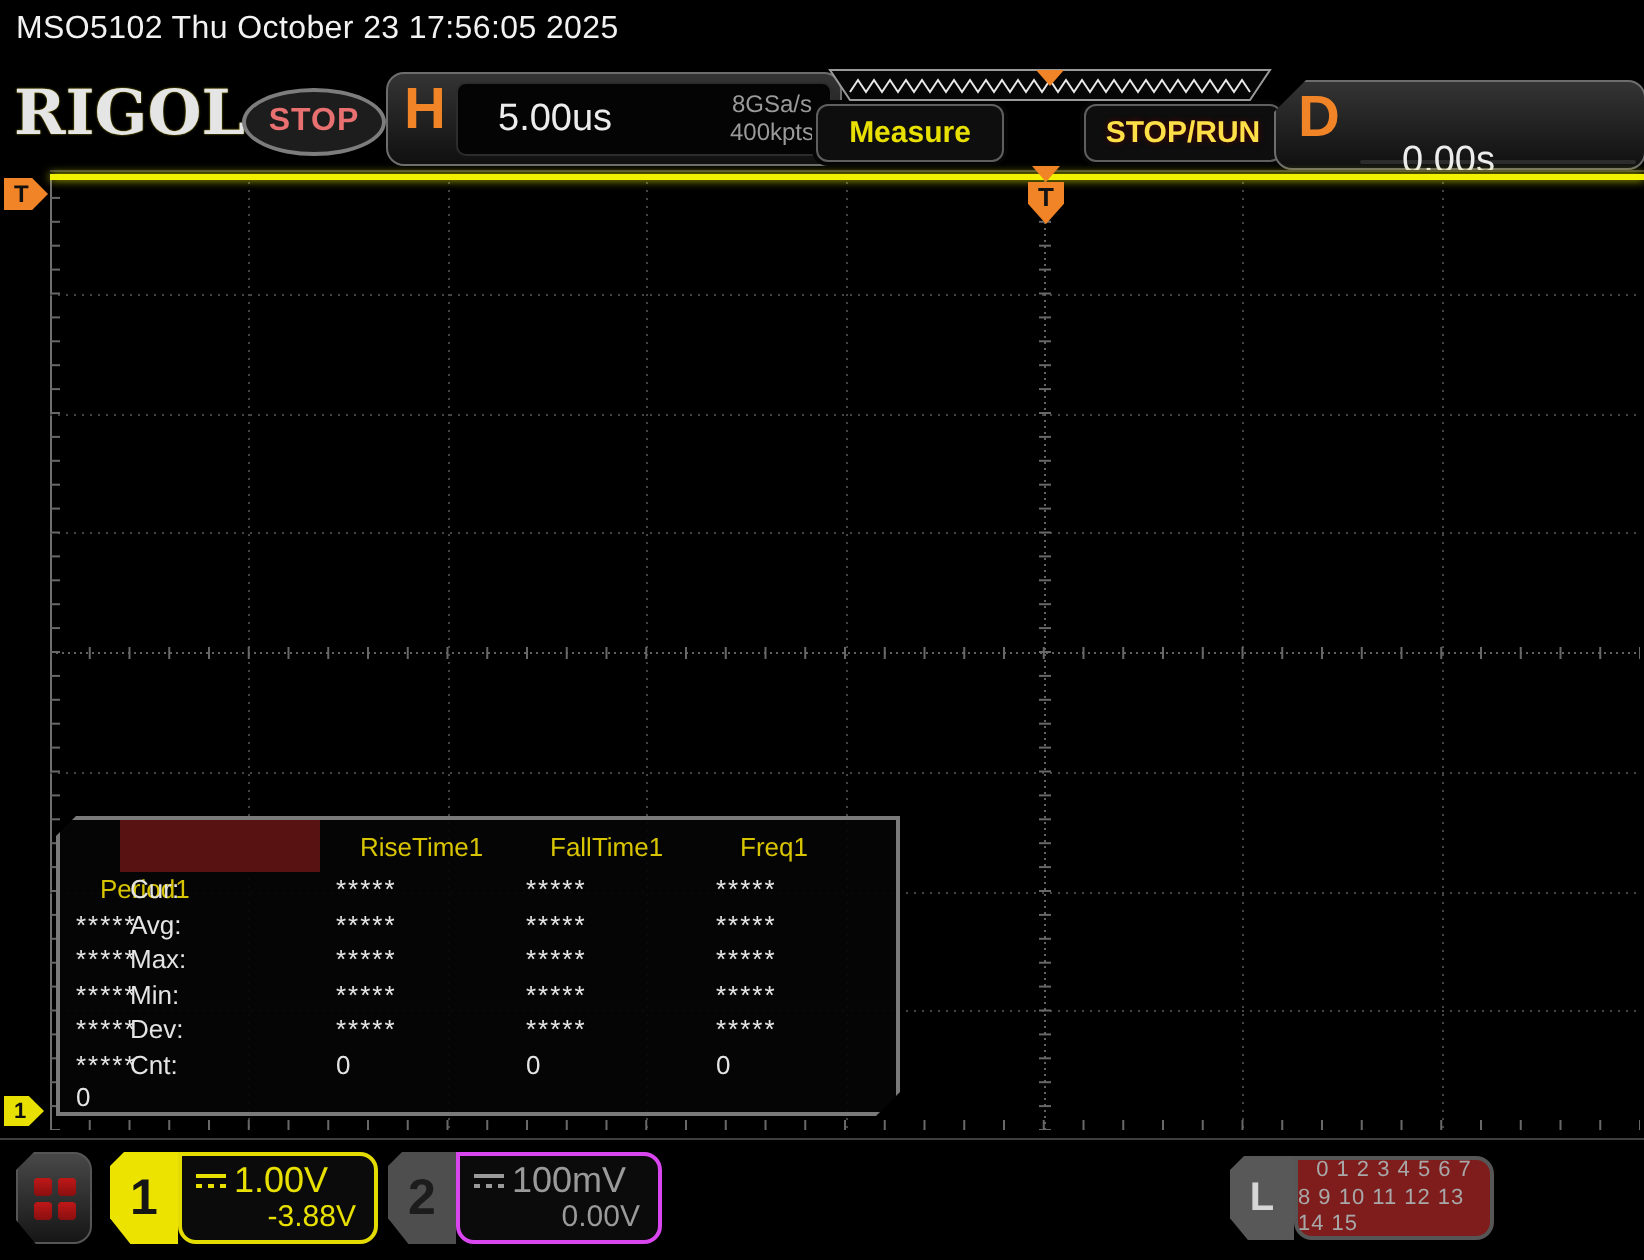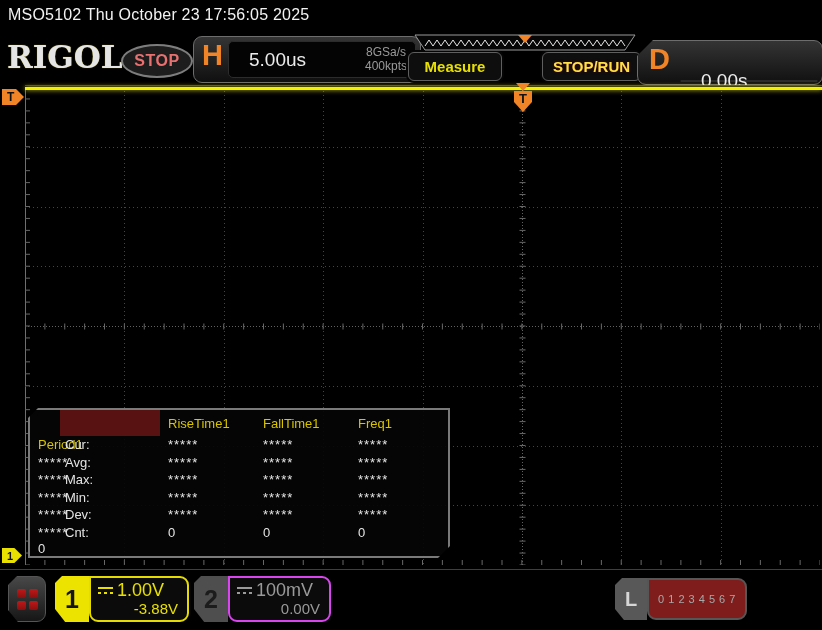--- a/index.html
+++ b/index.html
@@ -54,21 +54,21 @@
        color:#141414;font-weight:bold;font-size:13px;text-align:center;line-height:15px;}
 
   
   .mtable{position:absolute;left:28px;top:408px;width:422px;height:150px;box-sizing:border-box;
       background:rgba(5,5,5,.93);border:2px solid #7a7a7a;
       clip-path:polygon(10px 0,100% 0,100% calc(100% - 12px),calc(100% - 12px) 100%,0 100%,0 10px);
       display:grid;grid-template-columns:30px 100px 95px 95px auto;
       grid-template-rows:26px repeat(6,1fr);align-items:center;}
   .mcol-hl{position:absolute;left:30px;top:0;width:100px;height:100%;background:#591212;z-index:0;}
   .mtable > div{position:relative;}
-  .mth{color:#d8c400;font-size:13px;padding-left:8px;}
+  .mth{color:#d8c400;font-size:13px;padding-left:20px;}
   .mtl{color:#e4e4e4;font-size:13px;padding-left:5px;}
   .mtv{color:#e4e4e4;font-size:13px;padding-left:8px;letter-spacing:1px;}
 
   
   .bottom-sep{position:absolute;left:0;top:569px;width:822px;height:1px;background:#3f3f3f;}
   .menu-btn{position:absolute;left:8px;top:576px;width:38px;height:46px;border-radius:9px;
       background:linear-gradient(#484848,#161616);border:1px solid #555;box-sizing:border-box;
       clip-path:polygon(9px 0,100% 0,100% 100%,26% 100%,0 74%,0 9px);
       display:flex;align-items:center;justify-content:center;}
   .menu-grid{display:grid;grid-template-columns:9px 9px;grid-template-rows:9px 9px;gap:3px;}
@@ -395,15 +395,16 @@
     <div class="ch-l1">
       <span class="dcicon"></span>
       <span>100mV</span>
     </div>
     <div class="ch-l2">0.00V</div>
   </div>
 
   <div class="la-tab">L</div>
   <div class="la-box">
     <div>0 1 2 3  4 5 6 7</div>
+    <div>8 9 10 11 12 13 14 15</div>
   </div>
 
 </div>
 
 </body></html>

